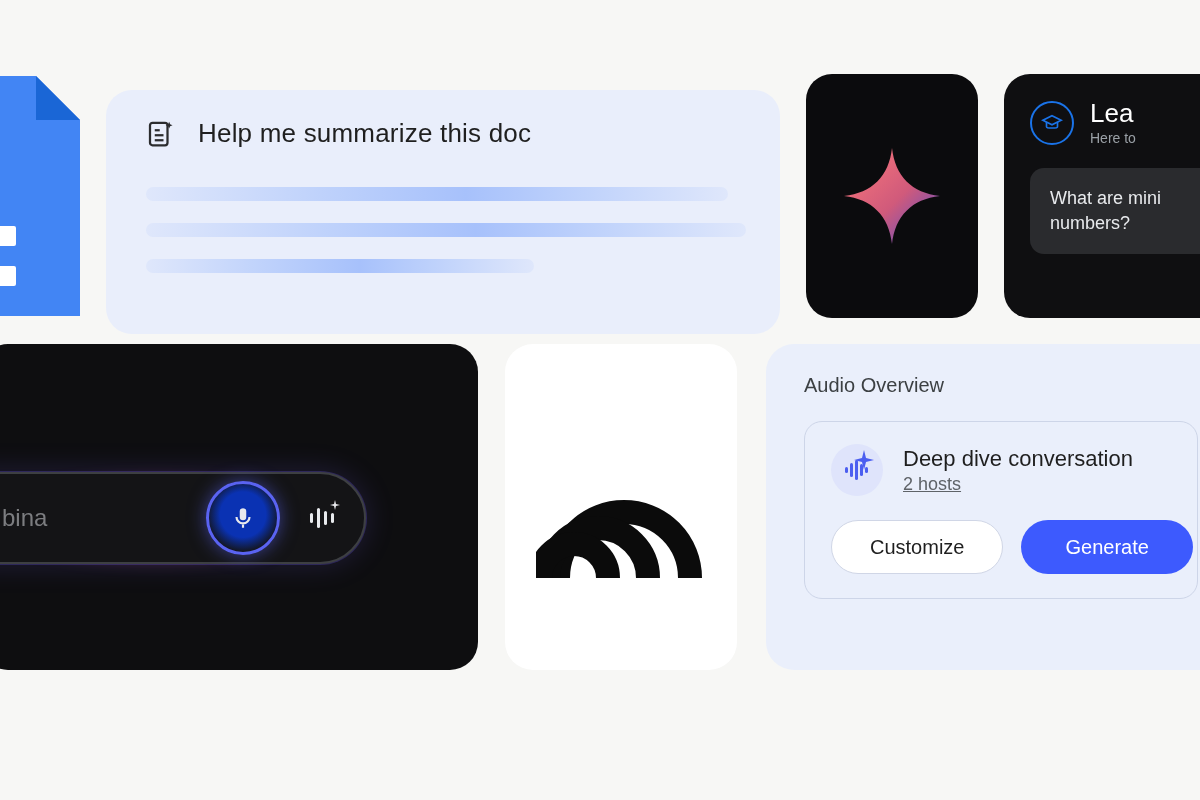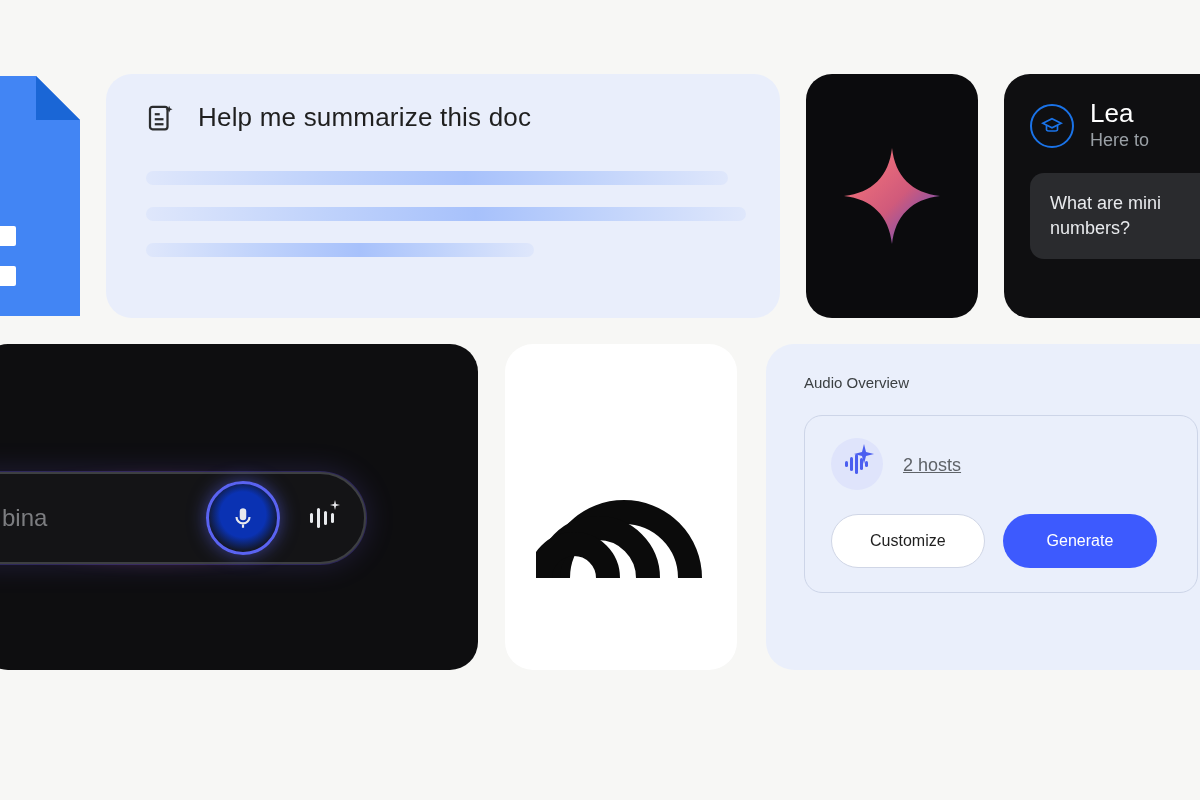--- a/index.html
+++ b/index.html
@@ -44,21 +44,21 @@
     position: absolute;
     height: 20px;
     background: #fff;
     border-radius: 2px;
     left: -40px;
   }
 
   .summarize-card {
     position: absolute;
     left: 106px;
-    top: 74px;
+    top: 90px;
     width: 674px;
     height: 244px;
     background: #e9eefb;
     border-radius: 26px;
     padding: 28px 40px;
   }
   .summarize-head {
     display: flex;
     align-items: center;
     gap: 22px;
@@ -106,21 +106,21 @@
   }
   .learn-head { display: flex; align-items: center; gap: 16px; }
   .grad-cap {
     width: 44px; height: 44px; border-radius: 999px;
     border: 2px solid #1a73e8;
     display:flex; align-items:center; justify-content:center;
     flex-shrink:0;
   }
   .grad-cap svg { width: 22px; height: 22px; }
   .learn-titles .t { font-size: 26px; font-weight: 500; line-height: 1; }
-  .learn-titles .s { font-size: 18px; color: #9aa0a6; margin-top: 4px; }
+  .learn-titles .s { font-size: 14px; color: #9aa0a6; margin-top: 4px; }
   .learn-bubble {
     margin-top: 22px;
     background: #2a2b2e;
     border-radius: 14px;
     padding: 18px 20px;
     font-size: 18px;
     line-height: 1.4;
     color: #e8eaed;
   }
 
@@ -195,21 +195,21 @@
     position: absolute;
     left: 766px;
     top: 344px;
     width: 470px; 
     height: 326px;
     background: #eaeffb;
     border-radius: 28px;
     padding: 30px 38px;
   }
   .audio-card .header {
-    font-size: 15px;
+    font-size: 20px;
     color: #3c4043;
     margin-bottom: 24px;
   }
   .deep-dive {
     background: transparent;
     border: 1px solid #cdd5e8;
     border-radius: 18px;
     padding: 22px 26px 24px;
   }
   .dd-row { display:flex; align-items:center; gap:20px; margin-bottom:24px;}
@@ -220,21 +220,21 @@
     flex-shrink:0;
     position: relative;
   }
   .dd-icon svg { width: 26px; height: 20px; }
   .dd-text .t { font-size: 22px; font-weight: 500; }
   .dd-text .s { font-size: 18px; color: #5f6368; margin-top: 2px; text-decoration: underline; }
   .dd-btns { display:flex; gap:18px; }
   .btn {
     height: 54px;
     border-radius: 999px;
-    font-size: 16px;
+    font-size: 20px;
     display:flex; align-items:center; justify-content:center;
     cursor: pointer;
     border: none;
   }
   .btn.outline {
     background: #fff;
     color: #1f1f1f;
     border: 1px solid #d0d6e6;
     padding: 0 38px;
   }
@@ -347,20 +347,21 @@
           <rect x="6" y="3" width="3" height="14" rx="1.5" fill="#4b5ef0"></rect>
           <rect x="11" y="0" width="3" height="20" rx="1.5" fill="#4b5ef0"></rect>
           <rect x="16" y="4" width="3" height="12" rx="1.5" fill="#4b5ef0"></rect>
           <rect x="21" y="7" width="3" height="6" rx="1.5" fill="#4b5ef0"></rect>
         </svg>
         <svg style="position:absolute; right:6px; top:6px;" width="10" height="10" viewBox="0 0 10 10">
             <path d="M5 0 L6 4 L10 5 L6 6 L5 10 L4 6 L0 5 L4 4 Z" fill="#4b5ef0"></path>
           </svg>
       </span>
       <div class="dd-text">
+        <div class="t">Deep dive conversation</div>
         <div class="s">2 hosts</div>
       </div>
     </div>
     <div class="dd-btns">
       <button class="btn outline">Customize</button>
       <button class="btn primary">Generate</button>
     </div>
   </div>
 </div>
 

